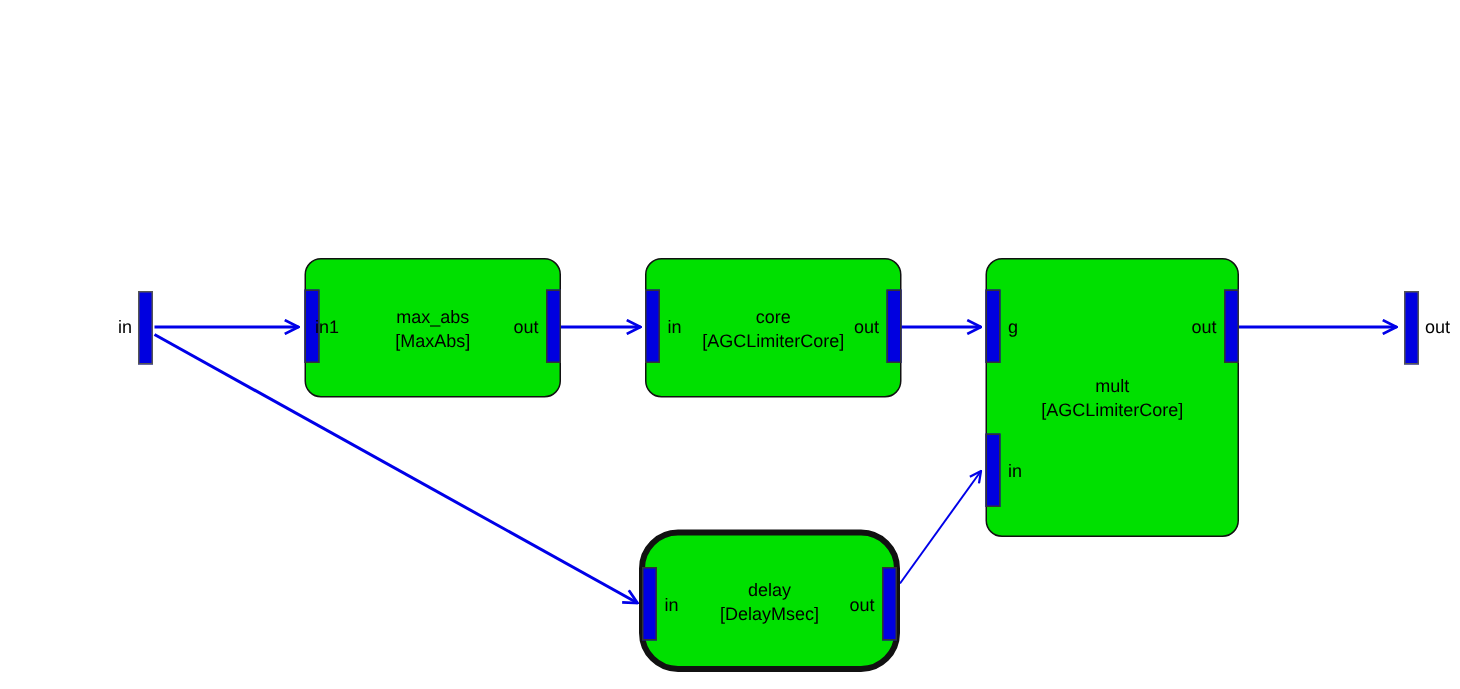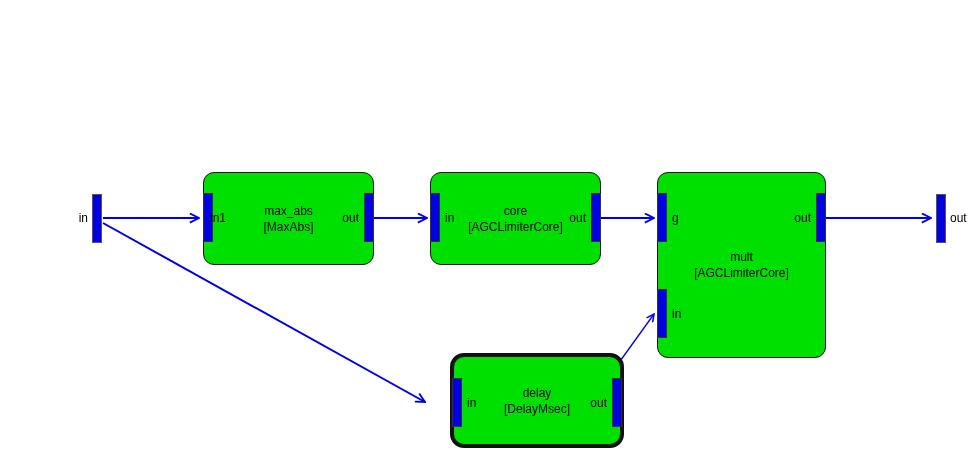--- a/index.html
+++ b/index.html
@@ -28,22 +28,21 @@
   }
   .block {
     position: absolute;
     background: var(--block-fill, #00E000);
     border: 1px solid var(--block-border, #111111);
     border-radius: 11px;
     box-sizing: border-box;
   }
   .block.selected {
     border-width: 4px;
-    border-radius: 14px;
-    margin-left: 24px;
+    border-radius: 26px;
   }
   .block-label {
     position: absolute;
     left: 0; top: 0; right: 0; bottom: 0;
     display: flex;
     flex-direction: column;
     align-items: center;
     justify-content: center;
     text-align: center;
     font-size: 12px;

